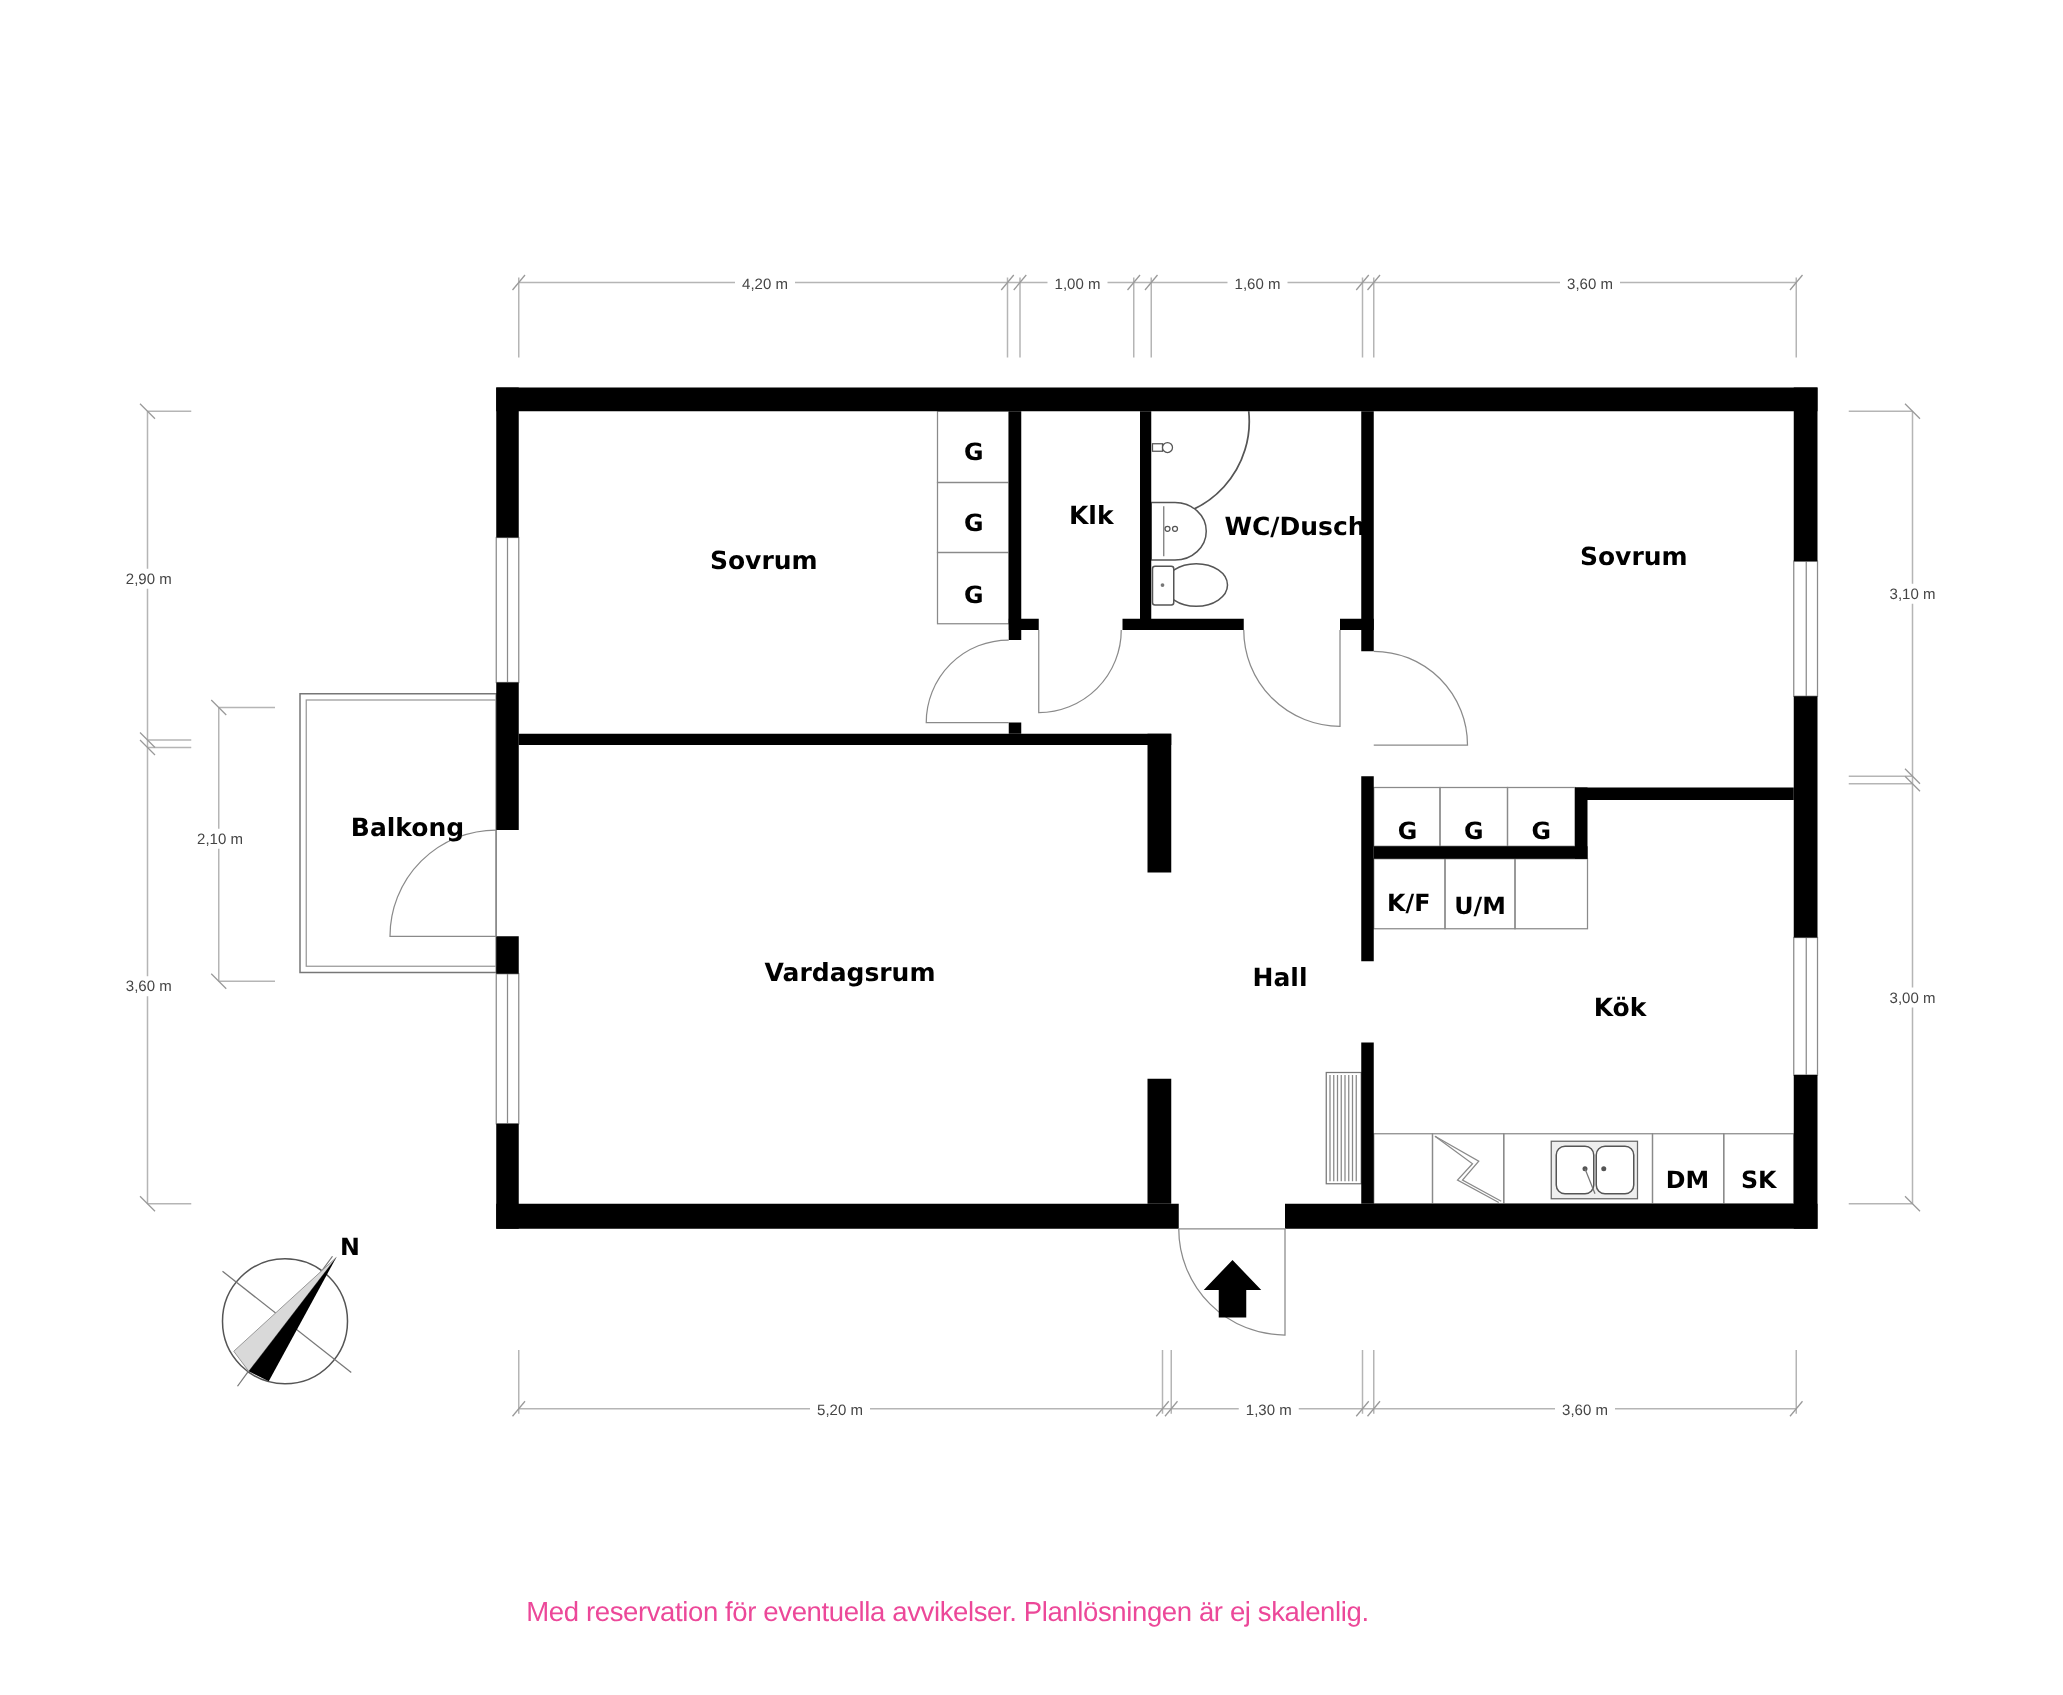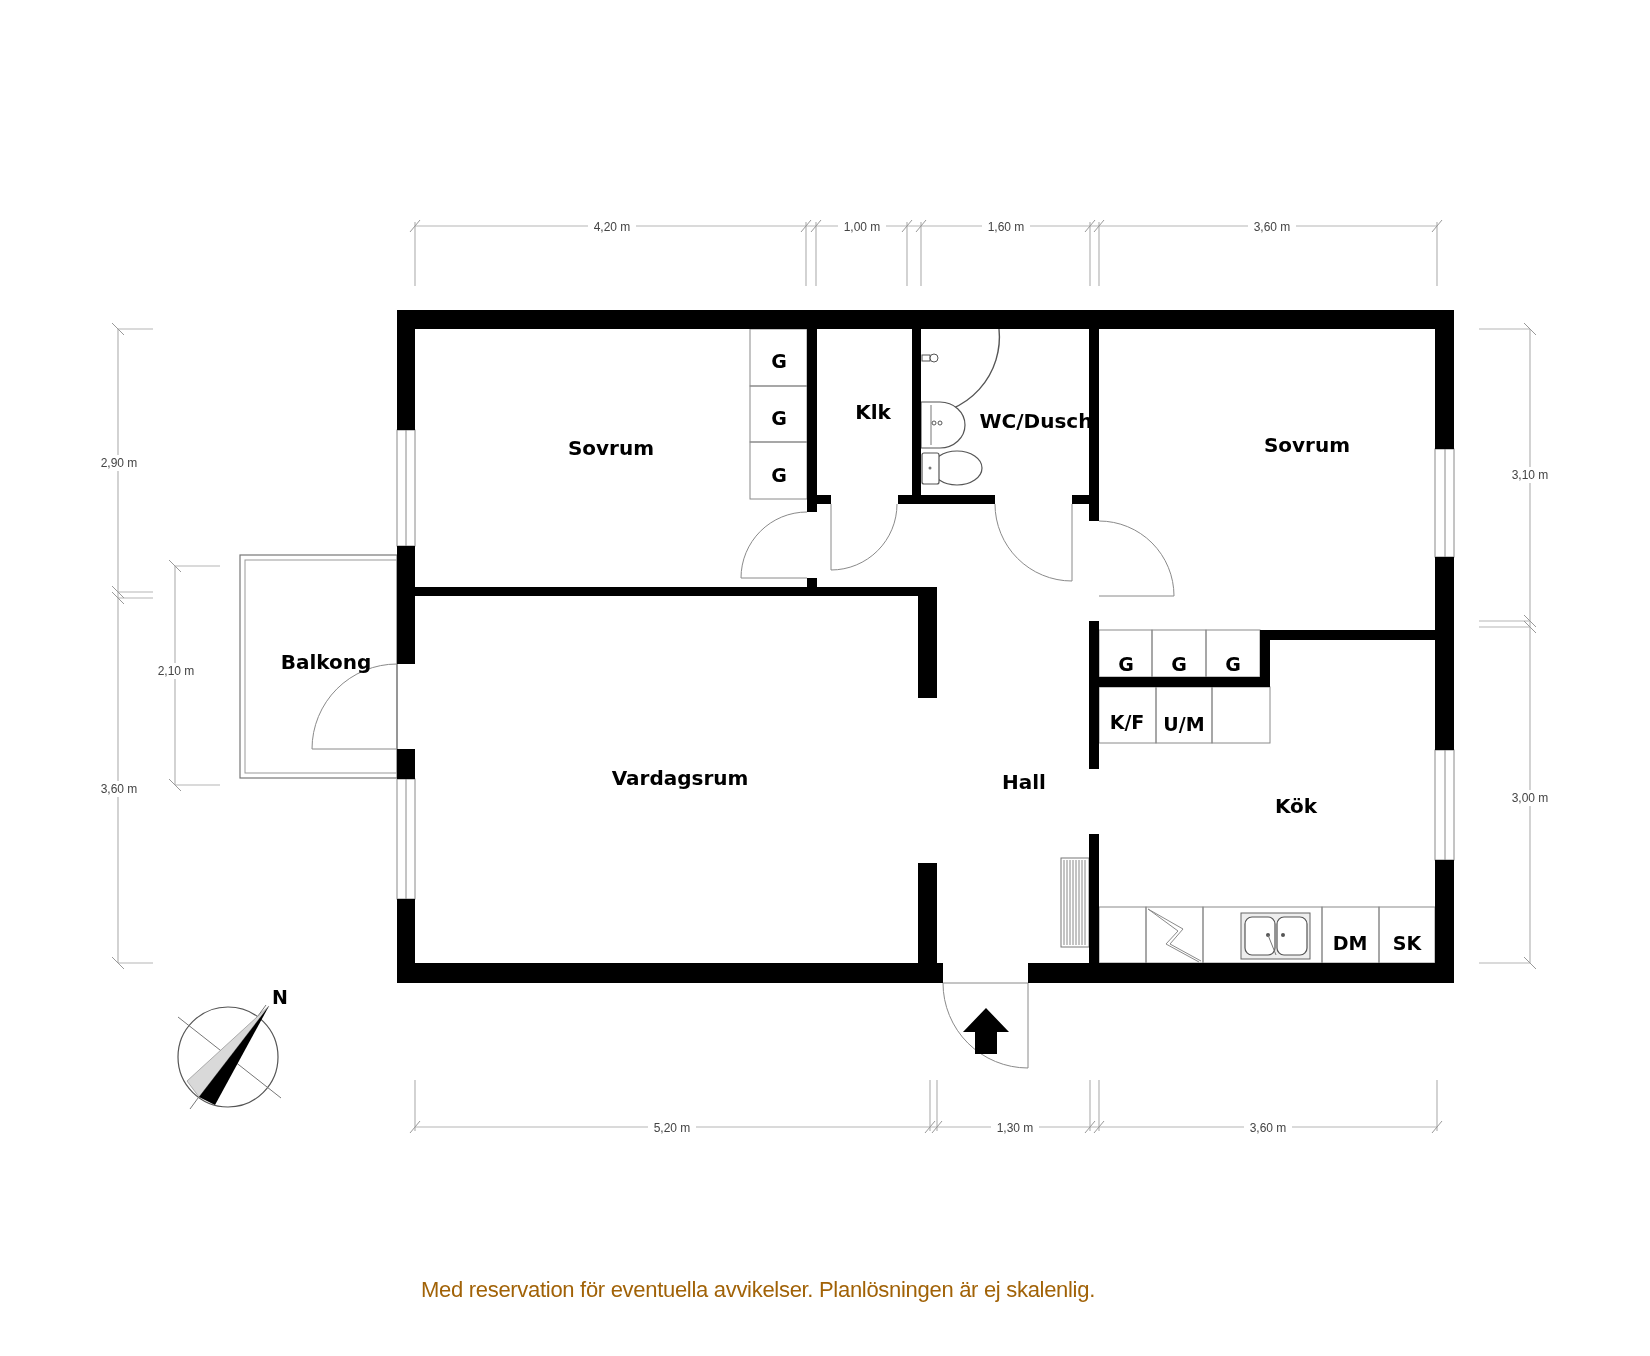--- a/index.html
+++ b/index.html
@@ -5,21 +5,21 @@
   html, body { margin:0; padding:0; background:#ffffff; }
   body { width:1650px; height:1356px; position:relative; overflow:hidden; font-family:"DejaVu Sans", sans-serif; }
   #plan { position:absolute; left:0; top:0; width:1650px; height:1356px; }
   .wall { fill:#000000; }
   .thin { fill:none; stroke:#8a8a8a; stroke-width:1; }
   .dim { stroke:#b5b5b5; stroke-width:1.2; fill:none; }
   .dimtxt { font-family:"Liberation Sans", sans-serif; font-size:12px; fill:#444; }
   .room { font-family:"DejaVu Sans", sans-serif; font-weight:bold; font-size:20px; fill:#000; }
   .fix { font-family:"DejaVu Sans", sans-serif; font-weight:bold; font-size:19px; fill:#000; }
   .disclaimer { position:absolute; left:0; width:1516px; top:1277px; text-align:center;
-    font-family:"Liberation Sans", sans-serif; font-size:22px; color:#a16207; letter-spacing:-0.3px; }
+    font-family:"Liberation Sans", sans-serif; font-size:22px; color:#ec4899; letter-spacing:-0.3px; }
 </style>
 </head>
 <body>
 
 <svg id="plan" viewBox="0 0 1650 1356" xmlns="http://www.w3.org/2000/svg">
 
   <g>
     <line class="dim" x1="415" y1="226" x2="1437" y2="226"></line>
     <line class="dim" x1="415" y1="222" x2="415" y2="286"></line>
     <line class="dim" x1="806" y1="222" x2="806" y2="286"></line>

